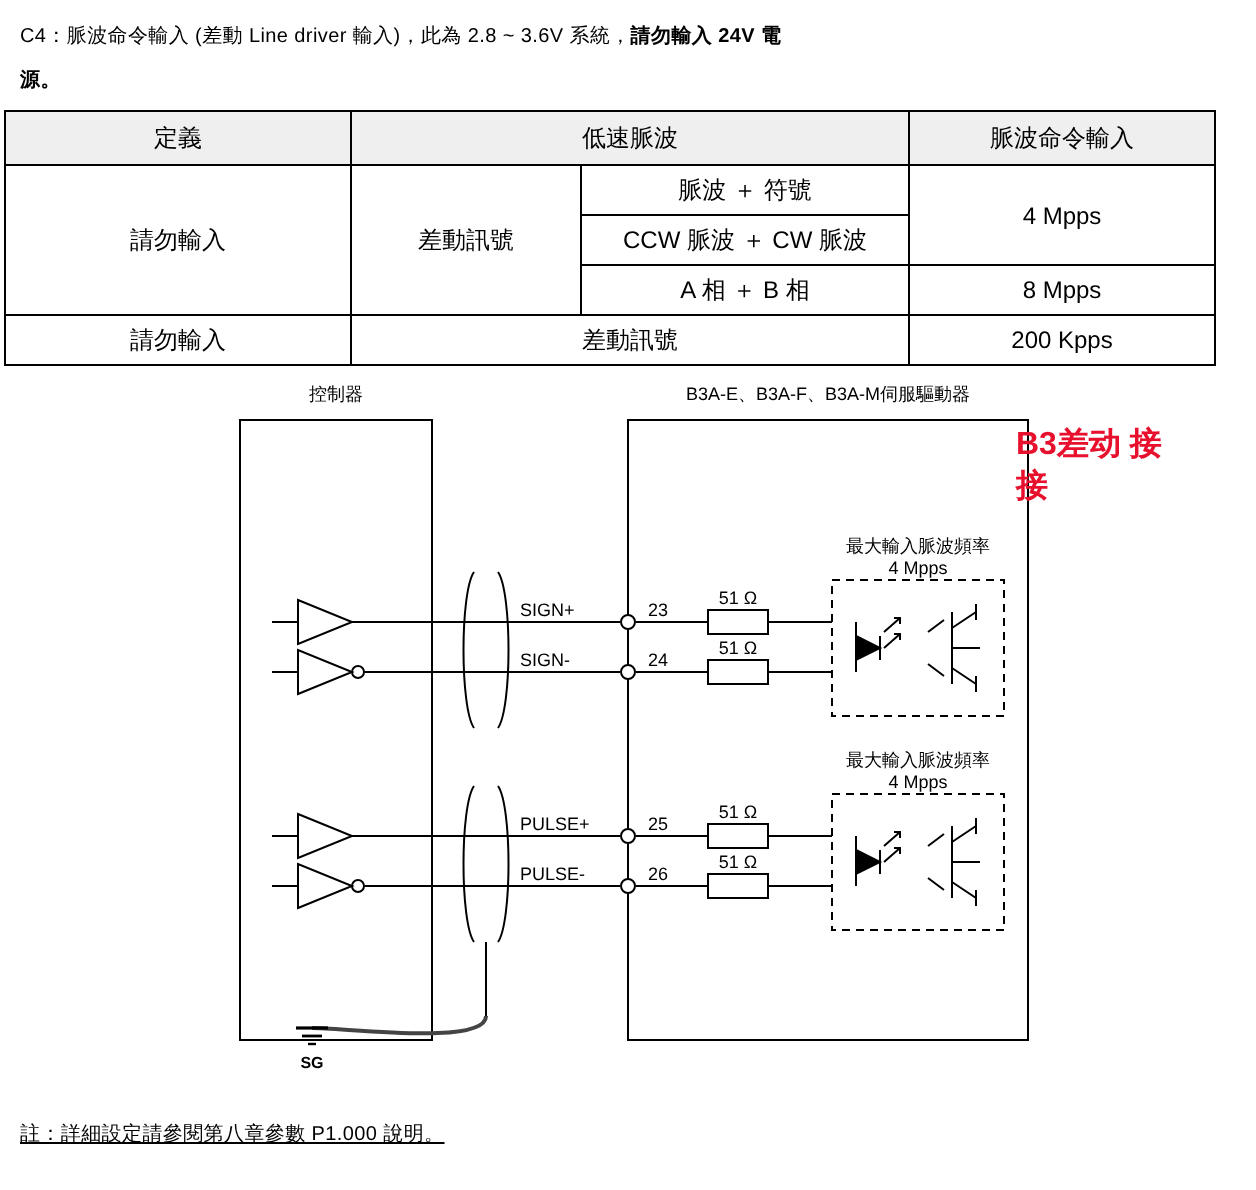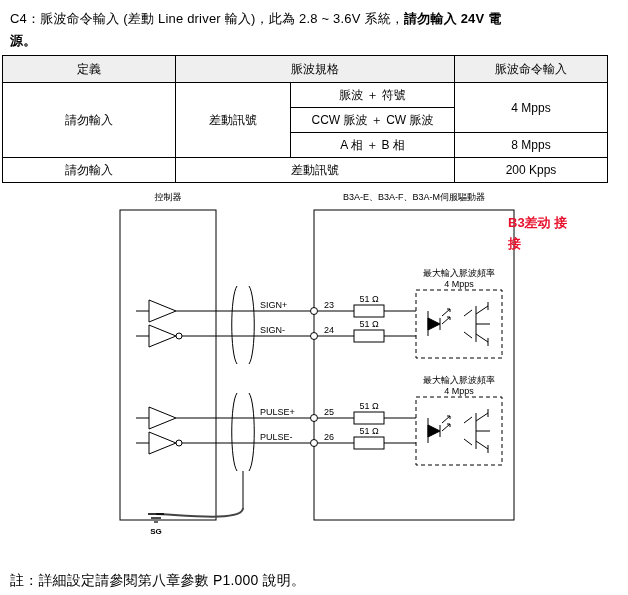--- a/index.html
+++ b/index.html
@@ -20,21 +20,21 @@
     position: relative;
     width: 628px;
     height: 595px;
   }
   
   .intro {
     position: absolute;
     left: 10px;
     top: 8px;
     width: 606px;
-    font-size: 13px;
+    font-size: 10px;
     line-height: 22px;
     letter-spacing: 0.2px;
   }
   .intro .b {
     font-weight: bold;
   }
   
   .spec-table {
     position: absolute;
     left: 2px;
@@ -77,47 +77,48 @@
     fill: #000000;
   }
   
   .annotation {
     position: absolute;
     left: 508px;
     top: 212px;
     width: 115px;
     color: #e8112d;
     font-weight: bold;
-    font-size: 13px;
+    font-size: 16px;
     line-height: 21px;
   }
   
   .note {
     position: absolute;
     left: 10px;
-    top: 572px;
-    font-size: 14px;
+    top: 560px;
+    font-size: 10px;
     letter-spacing: 0.2px;
+    text-decoration: underline;
   }
 </style>
 </head>
 <body>
 
 <div class="page">
 
   <div class="intro">
     <span>C4：脈波命令輸入 (差動 Line driver 輸入)，此為 2.8 ~ 3.6V 系統，</span><span class="b">請勿輸入 24V 電</span><br>
     <span class="b">源。</span>
   </div>
 
   <table class="spec-table">
     <thead>
       <tr>
         <td style="width:168px">定義</td>
-        <td colspan="2" style="width:290px">脈波規格</td>
+        <td colspan="2" style="width:290px">低速脈波</td>
         <td style="width:148px">脈波命令輸入</td>
       </tr>
     </thead>
     <tbody>
       <tr>
         <td rowspan="3">請勿輸入</td>
         <td rowspan="3" style="width:110px">差動訊號</td>
         <td>脈波 ＋ 符號</td>
         <td rowspan="2">4 Mpps</td>
       </tr>

